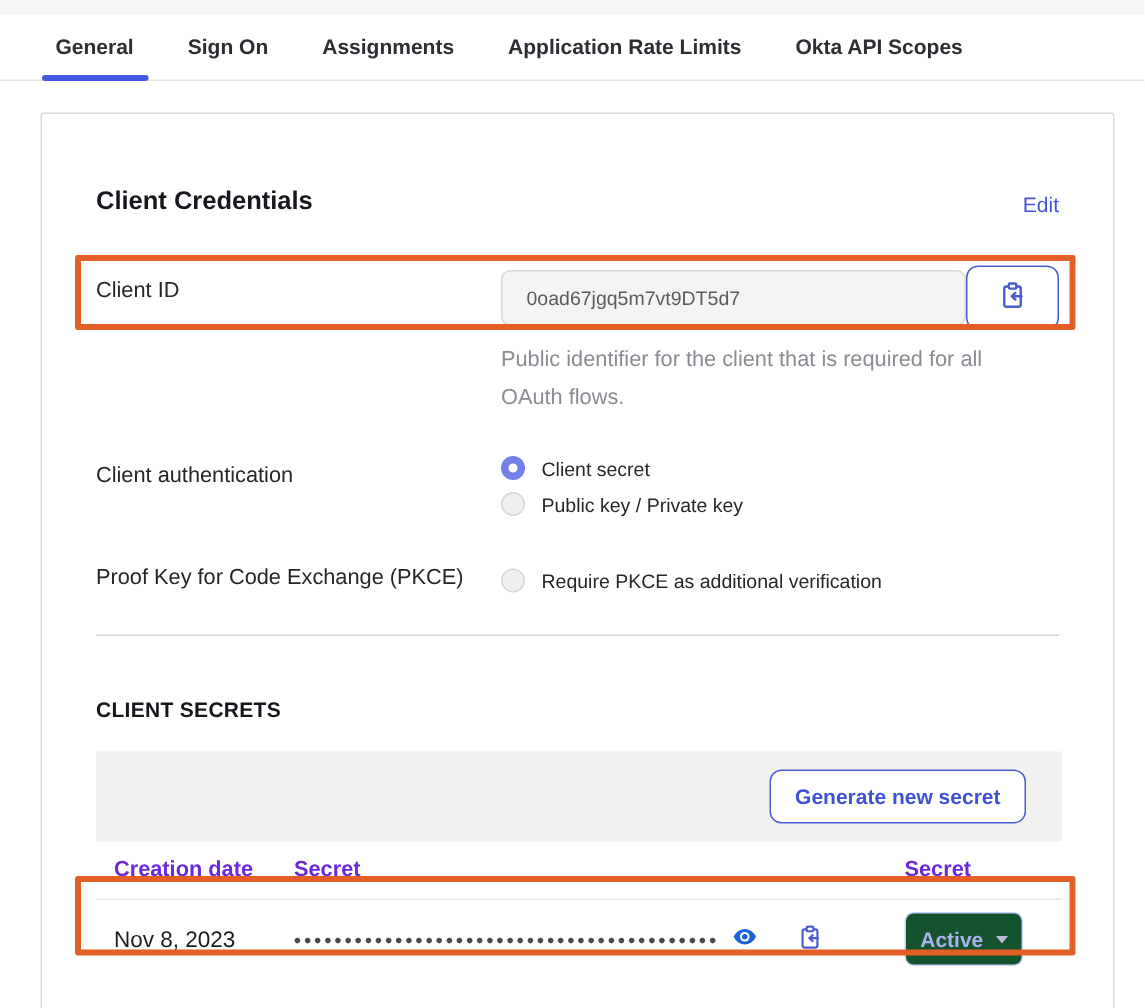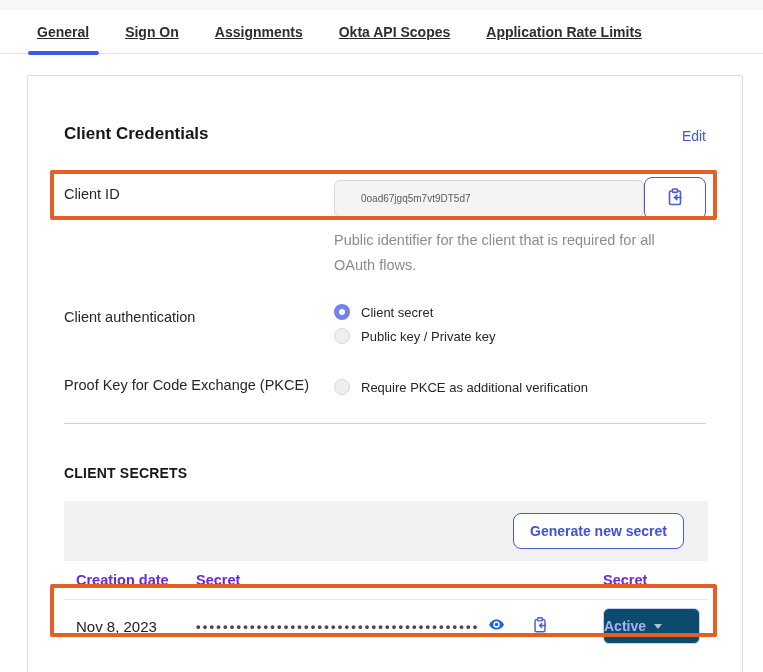--- a/index.html
+++ b/index.html
@@ -2,44 +2,44 @@
 <html><head>
 <meta charset="utf-8">
 <style>
   * { margin:0; padding:0; box-sizing:border-box; }
   html,body { background:#ffffff; }
   body { font-family:"Liberation Sans","DejaVu Sans",sans-serif; color:#26262b; }
   .page { position:relative; width:763px; height:672px; overflow:hidden; background:#fff; }
 
   
   .top-strip { height:10px; background:#f8f7f5; }
-  .tabs { display:flex; align-items:center; height:44px; padding-left:37px; gap:36px;
-          border-bottom:1px solid #e3e3e3; background:#fff;text-decoration:underline; }
+  .tabs { display:flex; align-items:flex-end; height:44px; padding-left:37px; gap:36px;
+          border-bottom:1px solid #e3e3e3; background:#fff; }
   .tab { position:relative; font-size:14px; font-weight:700; color:#2d2d33; height:44px;
          display:flex; align-items:center; cursor:pointer; }
   .tab.active::after { content:""; position:absolute; left:-9px; right:-10px; bottom:-1px;
          height:4px; border-radius:3px; background:#4457e0; }
 
   
   .card { position:absolute; left:27px; top:75px; width:716px; height:640px;
           background:#fff; border:1px solid #dcdcdc; border-radius:2px; padding:0 36px; }
 
   .card-head { display:flex; justify-content:space-between; align-items:flex-end; padding-top:48px; }
   .card-title { font-size:17px; font-weight:700; color:#16161d; }
   .edit-link { font-size:14px; font-weight:400; color:#4553d9; text-decoration:none; cursor:pointer; }
 
   .form-row { display:flex; }
   .form-label { width:270px; font-size:14.5px; color:#26262b; padding-top:9px; }
   .form-control { flex:1; }
 
   .client-id-row { margin-top:33px; }
   .field-line { display:flex; align-items:center; }
   .readonly-input { flex:1; height:37px; background:#f4f4f3; border:1px solid #d8d8d8;
-         border-radius:6px; display:flex; align-items:center; padding-left:26px;
-         font-size:10px; color:#5b5b63; }
+         border-radius:6px; display:flex; align-items:center; padding-left:16px;
+         font-size:13px; color:#5b5b63; }
   .copy-btn { width:62px; height:43px; background:#fff; border:1px solid #4a5cd0;
          border-radius:8px; display:flex; align-items:center; justify-content:center; cursor:pointer; }
   .help-text { margin-top:8px; width:335px; font-size:14.5px; line-height:25px; color:#8b8b93; }
 
   .auth-row { margin-top:22px; }
   .option-row { display:flex; align-items:center; gap:11px; min-height:24px; cursor:pointer; }
   .radio { width:16px; height:16px; border-radius:50%; flex:0 0 16px; position:relative; }
   .radio.checked { background:#7381e8; }
   .radio.checked::after { content:""; position:absolute; left:5px; top:5px; width:6px; height:6px;
          border-radius:50%; background:#fff; }
@@ -63,44 +63,44 @@
   .thead { display:flex; align-items:center; height:39px; border-bottom:1px solid #e8e8e8; }
   .th { font-size:14.5px; font-weight:700; color:#6d28d9; }
   .trow { display:flex; align-items:center; height:52px; }
   .td { font-size:15px; color:#1d1d21; }
   .col-date { width:132px; padding-left:12px; }
   .col-secret { flex:1; display:flex; align-items:center; }
   .col-status { width:105px; }
   .dots { font-size:13px; font-weight:700; letter-spacing:2.2px; color:#4a4a4a; white-space:nowrap; }
   .eye-btn { margin-left:8px; display:flex; align-items:center; cursor:pointer; background:none; border:none; }
   .copy-secret-btn { margin-left:26px; display:flex; align-items:center; cursor:pointer; background:none; border:none; }
-  .status-btn { width:97px; height:36px; background:#0c4a6e; border:1px solid #c9cff2; border-radius:6px;
-         display:flex; align-items:center; gap:8px;
+  .status-btn { width:79px; height:36px; background:#14532d; border:1px solid #c9cff2; border-radius:6px;
+         display:flex; align-items:center; justify-content:center; gap:8px;
          font-size:14px; font-weight:700; color:#a9b3ee; font-family:inherit; cursor:pointer; }
   .chev { width:0; height:0; border-left:4.5px solid transparent; border-right:4.5px solid transparent;
          border-top:5px solid #b9bdd4; }
 
   
   .hl { position:absolute; border:4px solid #e45f26; border-radius:2px; pointer-events:none; z-index:5; }
   .hl1 { left:50px; top:170px; width:667px; height:50px; }
   .hl2 { left:50px; top:584px; width:667px; height:53px; }
 </style>
 </head>
 <body>
 
 <div class="page">
 
   <div class="top-strip"></div>
 
   <nav class="tabs">
     <div class="tab active">General</div>
     <div class="tab">Sign On</div>
     <div class="tab">Assignments</div>
+    <div class="tab">Application Rate Limits</div>
     <div class="tab">Okta API Scopes</div>
-    <div class="tab">Application Rate Limits</div>
   </nav>
 
   <section class="card">
 
     <div class="card-head">
       <h2 class="card-title">Client Credentials</h2>
       <a class="edit-link">Edit</a>
     </div>
 
     <div class="form-row client-id-row">

